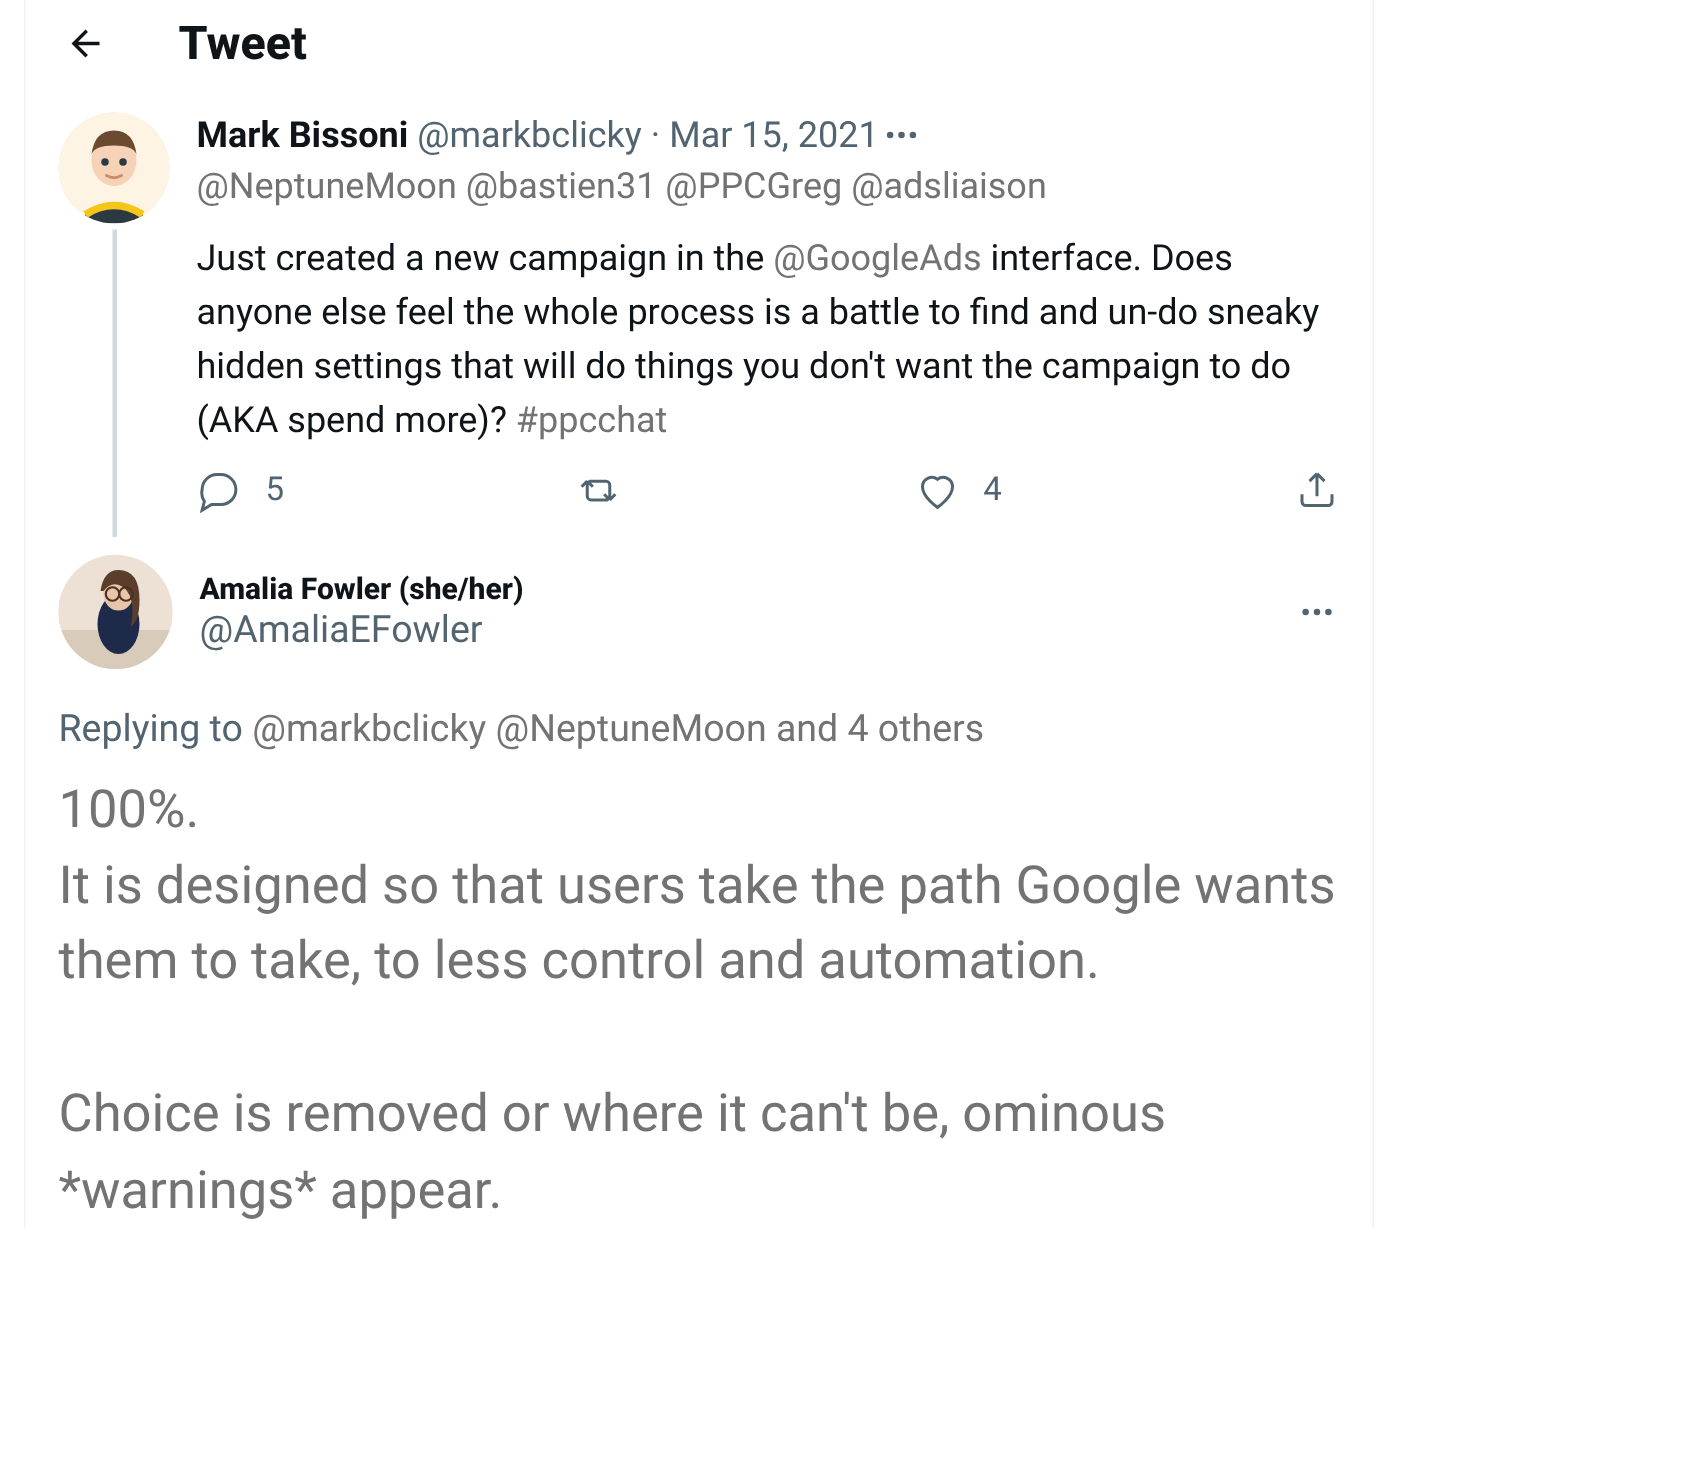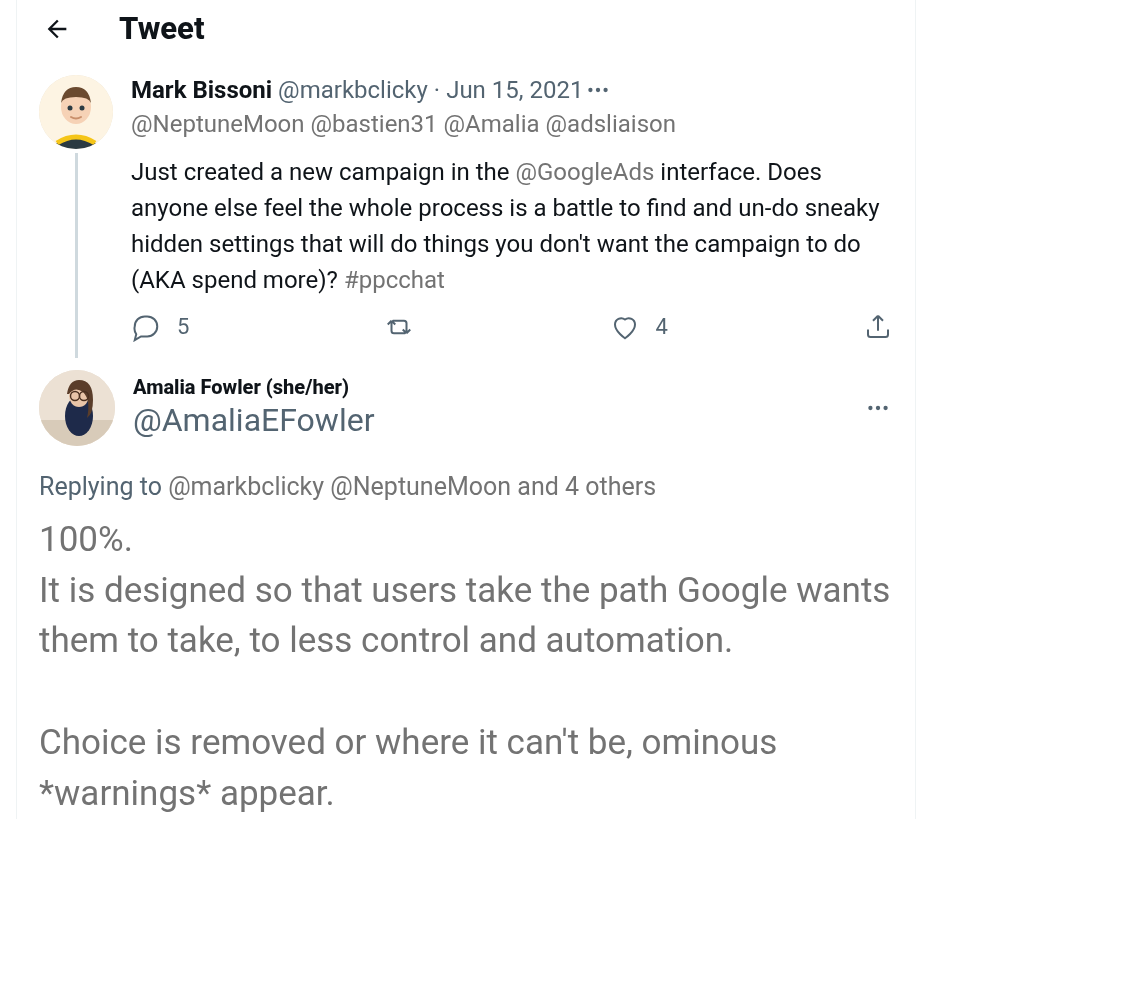--- a/index.html
+++ b/index.html
@@ -124,21 +124,21 @@
     flex-shrink: 0;
   }
   .main-names { flex: 1; }
   .main-display {
     font-size: 20px;
     font-weight: 800;
     color: #0f1419;
     line-height: 1.3;
   }
   .main-handle {
-    font-size: 32px;
+    font-size: 25px;
     color: #536471;
     line-height: 1.3;
   }
   .reply-context {
     font-size: 25px;
     color: #536471;
     margin-top: 26px;
   }
   .main-text {
     font-size: 35px;
@@ -183,36 +183,36 @@
         </svg>
       </div>
       <div class="thread-line"></div>
     </div>
     <div class="tweet-body">
       <div class="tweet-head">
         <div class="tweet-head-left">
           <span class="display-name">Mark Bissoni</span>
           <span class="handle">@markbclicky</span>
           <span class="dot">·</span>
-          <span class="date">Jun 15, 2021</span>
+          <span class="date">Mar 15, 2021</span>
         </div>
         <div class="more-icon">
           <svg viewBox="0 0 24 24" width="26" height="26">
               <circle cx="5" cy="12" r="2" fill="#536471"></circle>
               <circle cx="12" cy="12" r="2" fill="#536471"></circle>
               <circle cx="19" cy="12" r="2" fill="#536471"></circle>
             </svg>
         </div>
       </div>
       <div class="mentions-row">
         <span class="link">@NeptuneMoon</span>
         <span> </span>
         <span class="link">@bastien31</span>
         <span> </span>
-        <span class="link">@Amalia</span>
+        <span class="link">@PPCGreg</span>
         <span> </span>
         <span class="link">@adsliaison</span>
       </div>
       <div class="parent-text">
         <span> Just created a new campaign in the </span><span class="link">@GoogleAds</span><span> interface. Does anyone else feel the whole process is a battle to find and un-do sneaky hidden settings that will do things you don't want the campaign to do (AKA spend more)? </span><span class="link">#ppcchat</span>
       </div>
       <div class="actions">
         <div class="action">
           <svg viewBox="0 0 24 24">
               <path fill="none" stroke="#536471" stroke-width="1.6" d="M21 11.5a8 8 0 0 1-8 8H8l-5 3 1.2-4.7A8 8 0 0 1 3 11.5a8 8 0 0 1 8-8h2a8 8 0 0 1 8 8z"></path>

